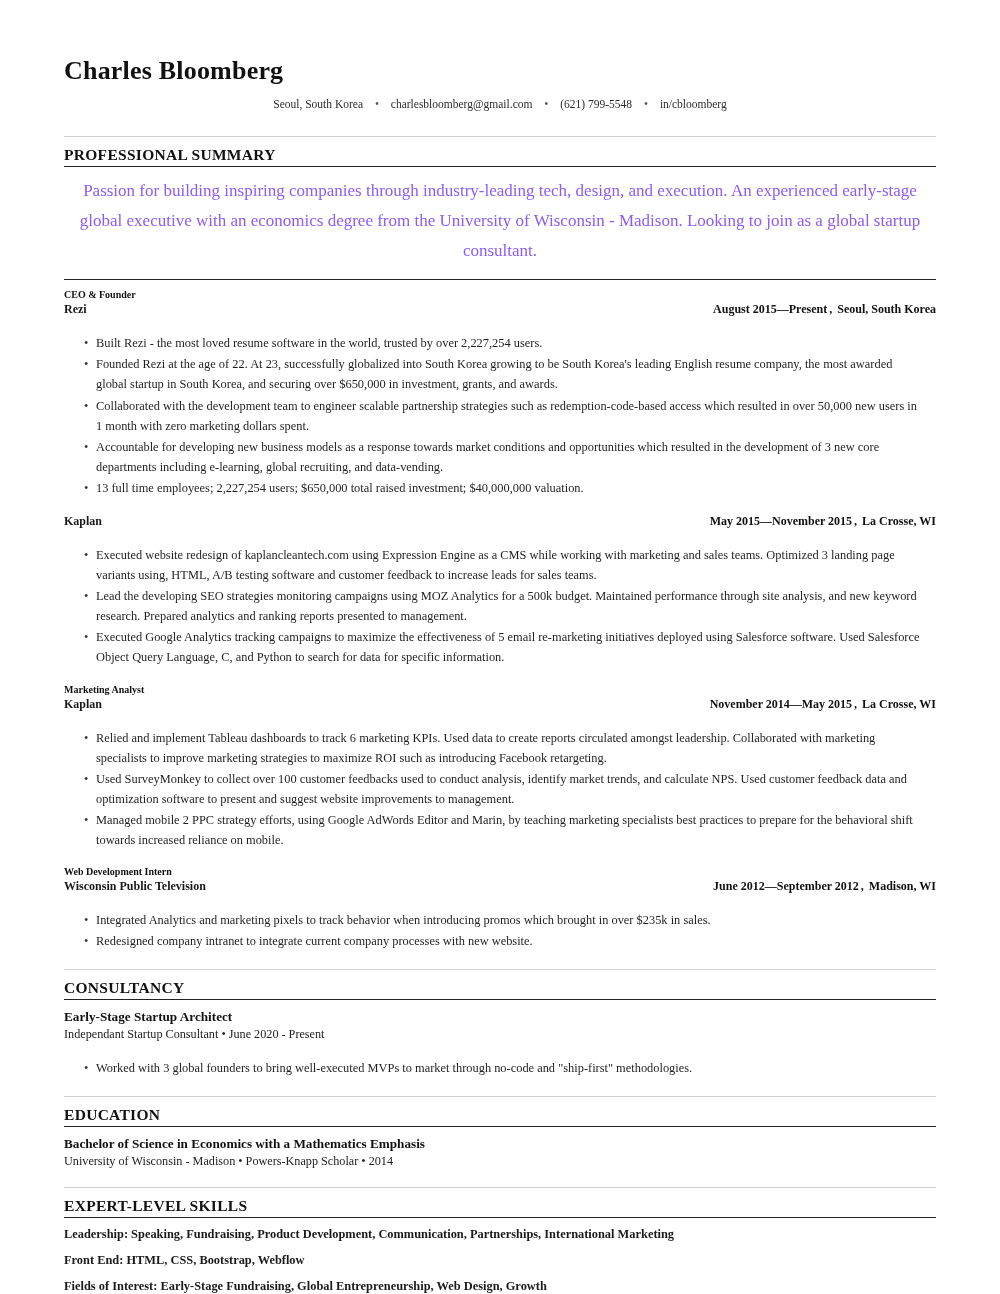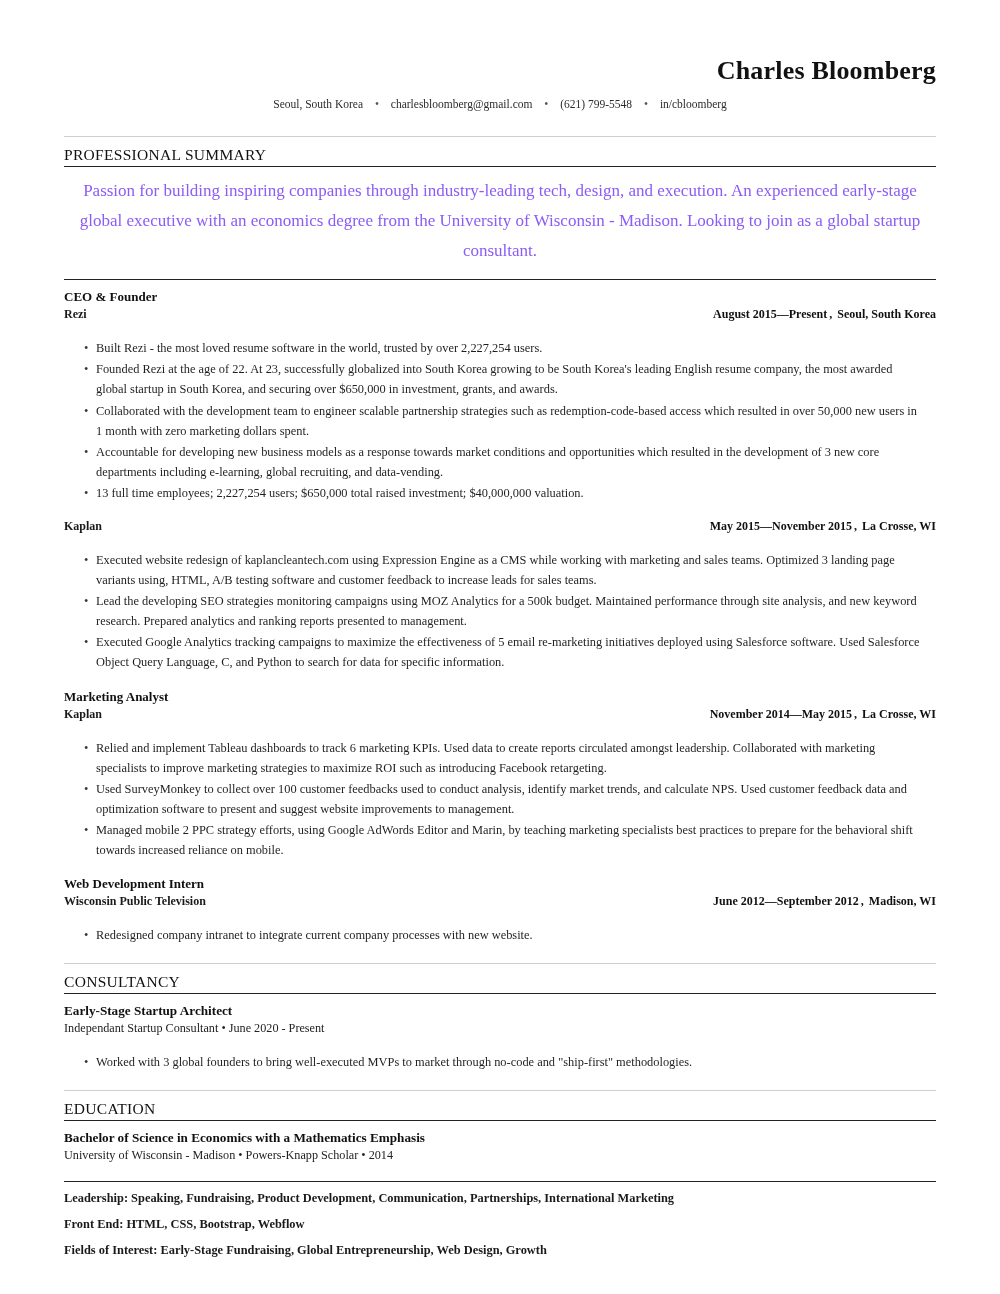--- a/index.html
+++ b/index.html
@@ -15,21 +15,21 @@
     color: #1a1a1a;
   }
   .page {
     width: 1000px;
     min-height: 1294px;
     padding: 46px 64px 40px 64px;
     background: #ffffff;
   }
   
   .resume-name {
-    text-align: right;
+    text-align: left;
     font-size: 26px;
     font-weight: bold;
     letter-spacing: 0.2px;
     margin: 10px 0 12px 0;
     color: #111;
   }
   .contact-line {
     text-align: center;
     font-size: 11.5px;
     color: #2b2b2b;
@@ -37,42 +37,42 @@
   }
   .contact-sep {
     display: inline-block;
     padding: 0 9px;
     color: #555;
   }
   
   .section { margin-bottom: 10px; }
   .section-title {
     font-size: 15.5px;
-    font-weight: normal;
+    font-weight: bold;
     letter-spacing: 0.3px;
     color: #111;
     border-top: 1px solid #cfcfcf;
     padding-top: 9px;
     margin-bottom: 2px;
   }
   .section-rule {
     border-bottom: 1.6px solid #222;
     margin-bottom: 9px;
   }
   .summary-text {
     font-size: 17px;
     line-height: 1.75;
     color: #8b5cf6;
     margin-bottom: 14px;
     text-align: center;
   }
   
   .job { margin-bottom: 14px; }
   .job-title {
-    font-size: 13px;
+    font-size: 10px;
     font-weight: bold;
     color: #111;
     margin-bottom: 2px;
   }
   .job-meta {
     display: flex;
     justify-content: space-between;
     align-items: flex-start;
     font-size: 12px;
     margin-bottom: 3px;
@@ -206,20 +206,21 @@
     <div class="job">
       <div class="job-title">Web Development Intern</div>
       <div class="job-meta">
         <span class="job-company">Wisconsin Public Television</span>
         <span class="job-when">
           <span>June 2012—September 2012</span><span class="loc-sep">,</span>
           <span>Madison, WI</span>
         </span>
       </div>
       <ul class="bullets">
+        <li>Integrated Analytics and marketing pixels to track behavior when introducing promos which brought in over $235k in sales.</li>
         <li>Redesigned company intranet to integrate current company processes with new website.</li>
       </ul>
     </div>
   </div>
 
   <div class="section pad-top-18">
     <div class="section-title">CONSULTANCY</div>
     <div class="section-rule"></div>
     <div class="entry">
       <div class="entry-title">Early-Stage Startup Architect</div>
@@ -233,19 +234,20 @@
   <div class="section pad-top-18">
     <div class="section-title">EDUCATION</div>
     <div class="section-rule"></div>
     <div class="entry">
       <div class="entry-title">Bachelor of Science in Economics with a Mathematics Emphasis</div>
       <div class="entry-sub">University of Wisconsin - Madison  • Powers-Knapp Scholar  •  2014</div>
     </div>
   </div>
 
   <div class="section pad-top-18">
+    <div class="section-title">EXPERT-LEVEL SKILLS</div>
     <div class="section-rule"></div>
     <div class="skill-row">Leadership: Speaking, Fundraising, Product Development, Communication, Partnerships, International Marketing</div>
     <div class="skill-row">Front End: HTML, CSS, Bootstrap, Webflow</div>
     <div class="skill-row">Fields of Interest: Early-Stage Fundraising, Global Entrepreneurship, Web Design, Growth</div>
   </div>
 
 </div>
 
 </body></html>

